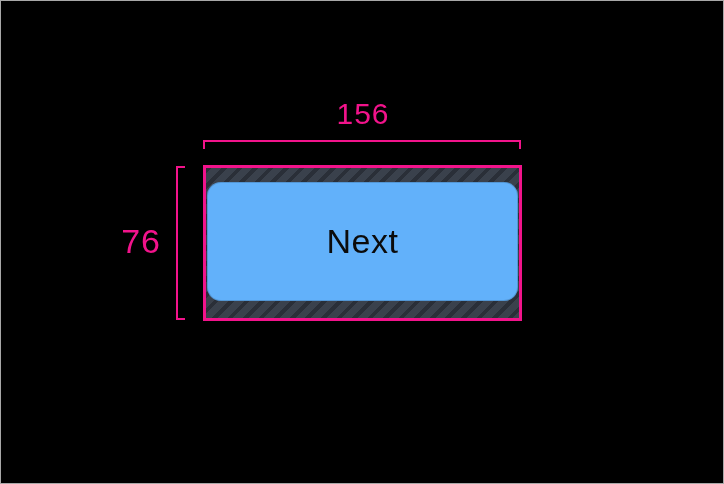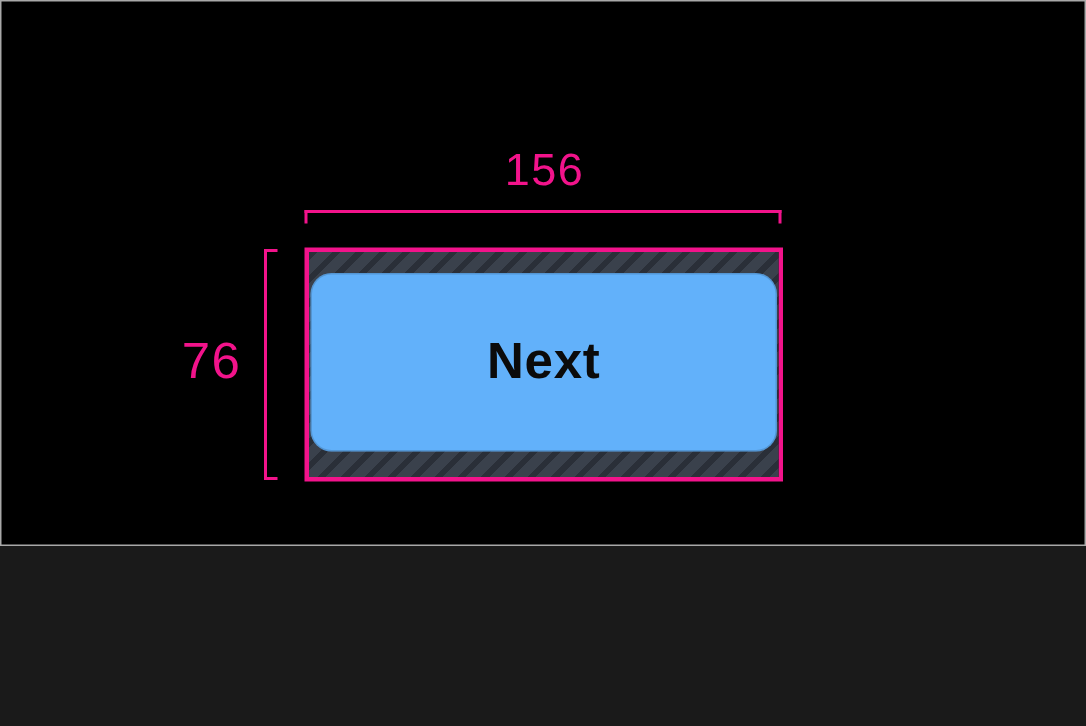--- a/index.html
+++ b/index.html
@@ -11,21 +11,21 @@
     --button-fill: #62B1FA;
     --button-text: #0B0B0B;
   }
   * { margin: 0; padding: 0; box-sizing: border-box; }
   html, body { background: #1a1a1a; }
   body { font-family: "Liberation Sans", sans-serif; }
 
   .canvas {
     position: relative;
     width: 724px;
-    height: 364px;
+    height: 484px;
     background: var(--background, #000);
     border: 1px solid var(--frame-border, #A8A8A8);
     overflow: hidden;
   }
 
   
   .dim-width-label {
     position: absolute;
     left: 282px;
     top: 96px;
@@ -104,21 +104,21 @@
     box-shadow: inset 0 0 0 1px rgba(0,0,0,0.15);
     display: flex;
     align-items: center;
     justify-content: center;
     cursor: pointer;
     font-family: "Liberation Sans", sans-serif;
   }
   .next-btn span {
     color: var(--button-text, #0B0B0B);
     font-size: 34px;
-    font-weight: 700;
+    font-weight: 400;
     letter-spacing: 0.5px;
   }
 </style>
 </head>
 <body>
 
 <div class="canvas">
 
   <div class="dim-width-label">156</div>
 

